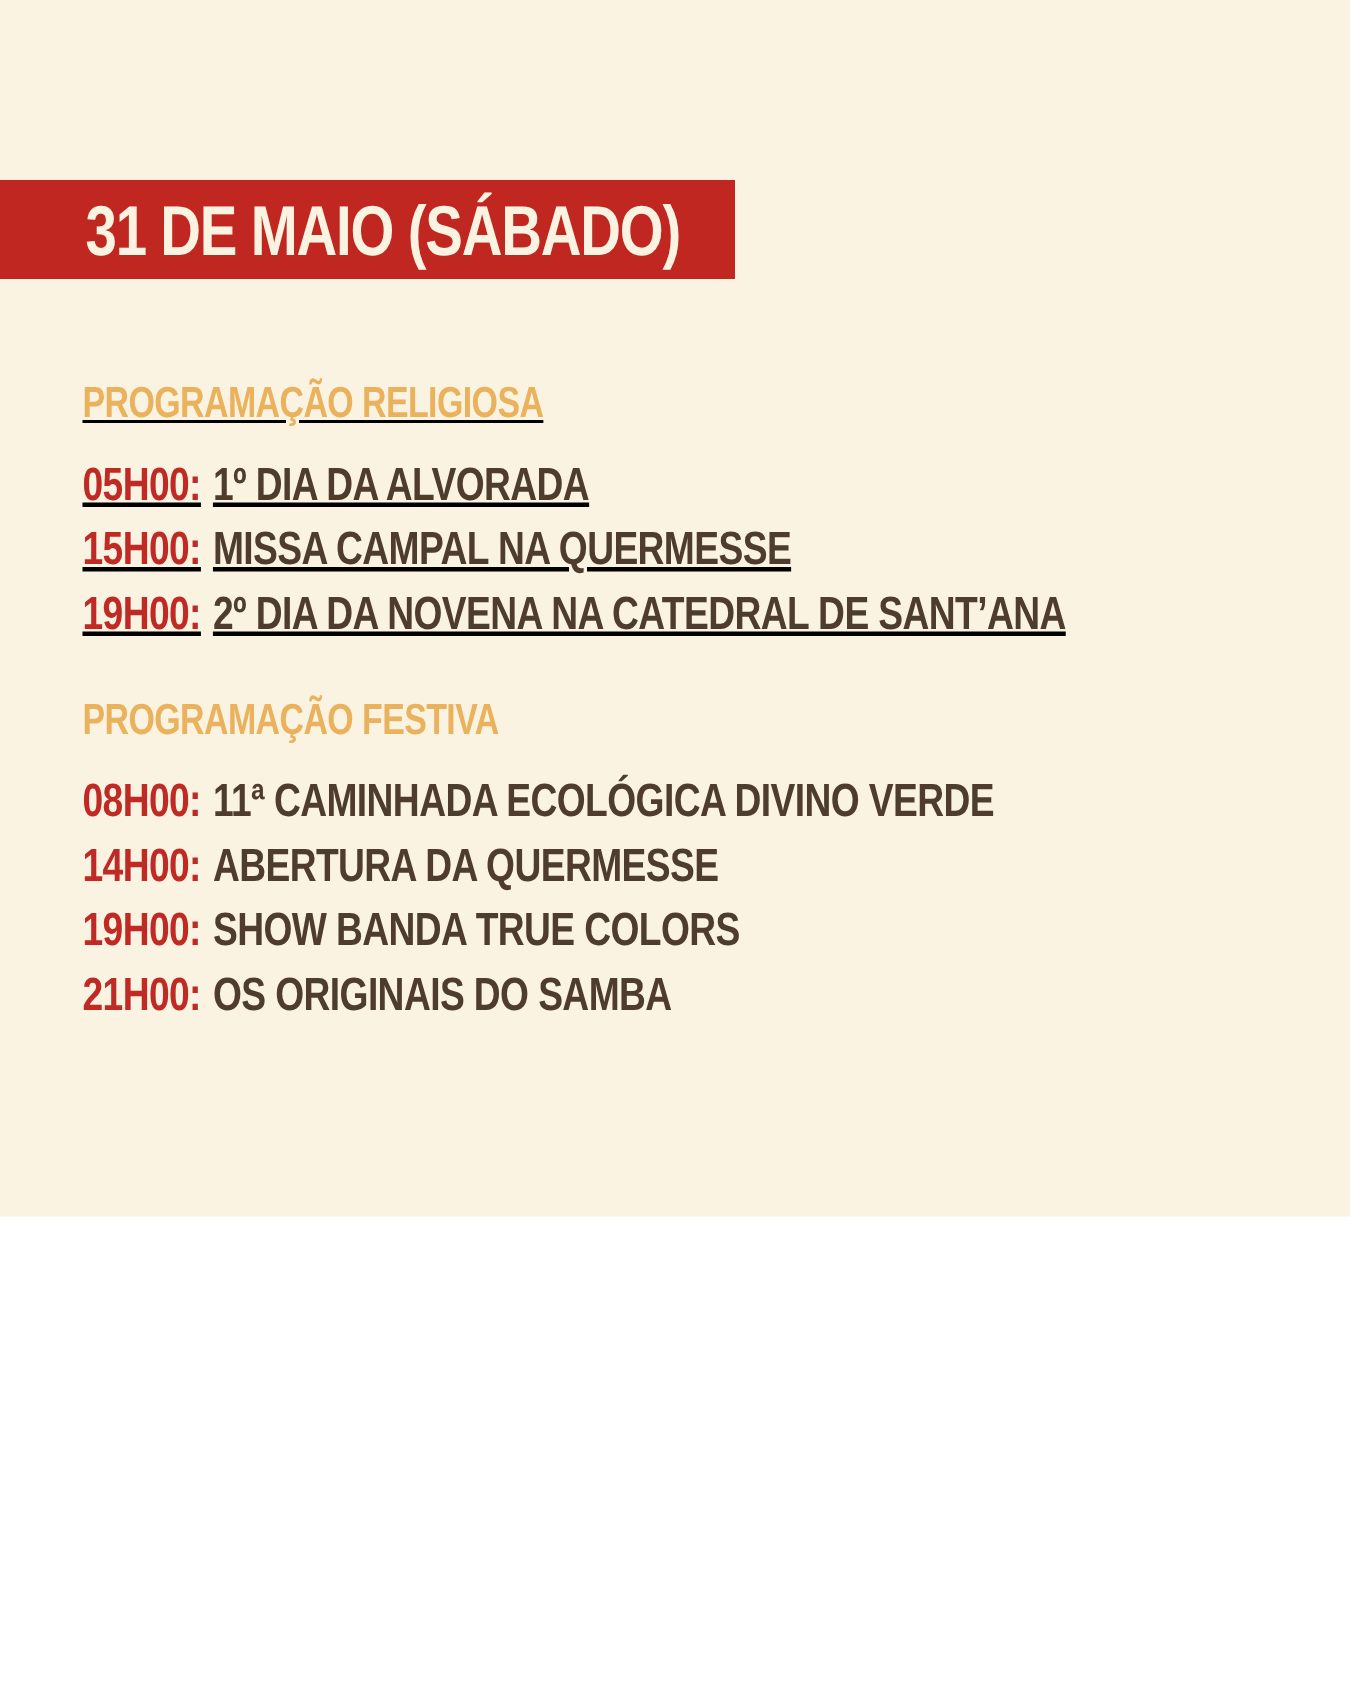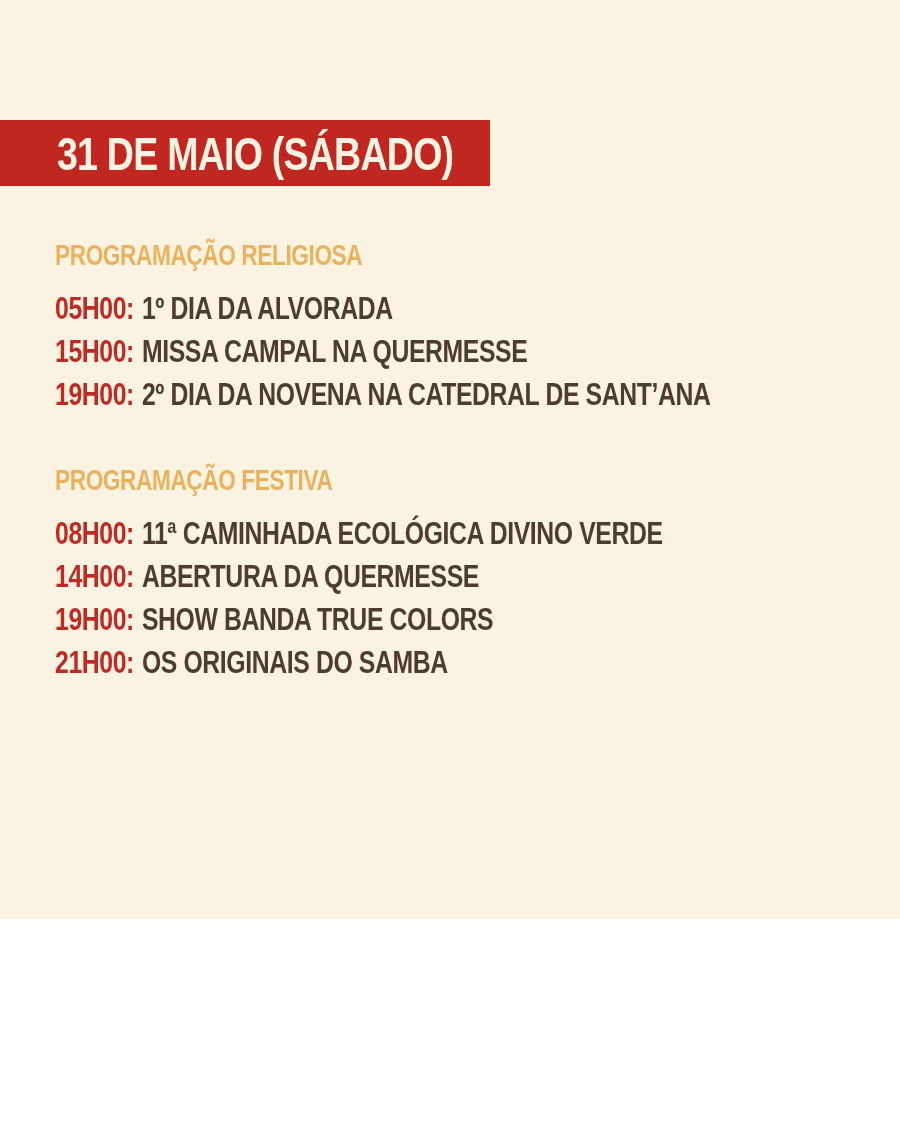--- a/index.html
+++ b/index.html
@@ -1,31 +1,31 @@
 <!DOCTYPE html>
 <html><head>
 <meta charset="utf-8">
 <style>
   html,body{margin:0;padding:0;}
   .page{
-    position:relative;width:900px;height:919px;overflow:hidden;
+    position:relative;width:900px;height:811px;overflow:hidden;
     background:#faf3e2;
     font-family:"Liberation Sans",sans-serif;
   }
   .banner{
     position:absolute;left:0;top:120px;width:490px;height:66px;
     background:#bf2720;display:flex;align-items:center;
   }
   .banner-text{
     color:#faf3e2;font-weight:700;font-size:47px;letter-spacing:-1px;
     margin-left:57px;transform:scaleX(.8);transform-origin:left center;
     white-space:nowrap;
   }
   .section{position:absolute;left:55px;}
-  .sec-1{top:237px;}
+  .sec-1{top:251px;text-decoration:underline;}
   .sec-2{top:462px;}
   .section-title{
     color:#eab25c;font-size:29px;font-weight:700;letter-spacing:-.5px;
     line-height:36px;margin:0 0 14px 0;
     transform:scaleX(.78);transform-origin:left center;white-space:nowrap;
   }
   .row{
     font-size:31px;font-weight:700;letter-spacing:-.5px;line-height:43px;
     transform:scaleX(.8);transform-origin:left center;white-space:nowrap;
   }

